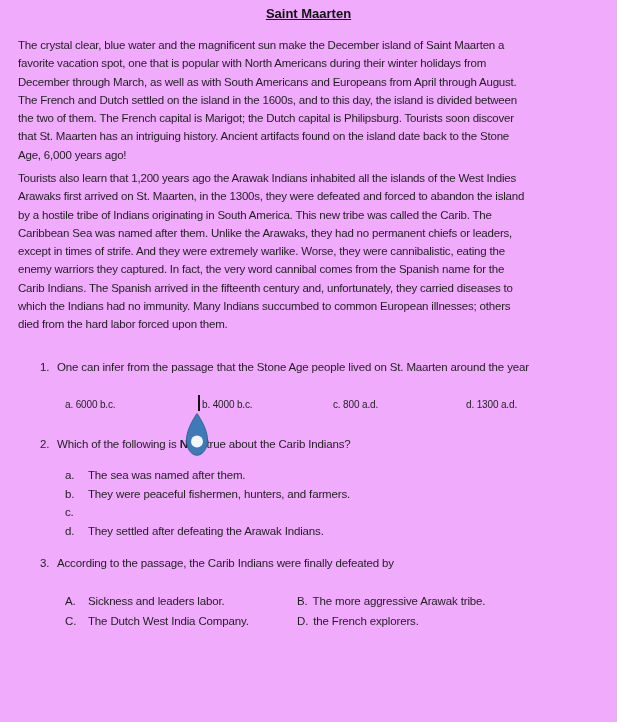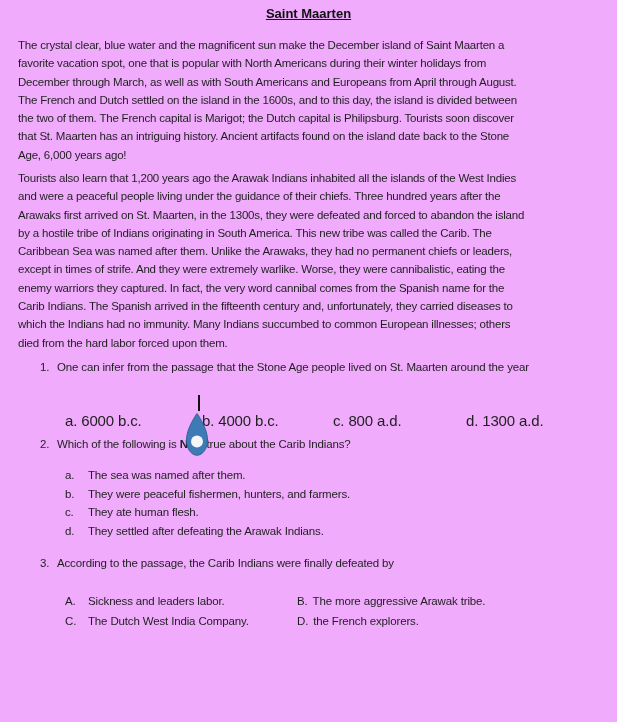--- a/index.html
+++ b/index.html
@@ -22,21 +22,21 @@
     letter-spacing:-0.2px;white-space:nowrap;
   }
   #p1{top:36px;}
   #p2{top:169px;}
   .q-row{position:absolute;left:0;width:617px;height:18px;line-height:18px;font-size:11.5px;letter-spacing:-0.15px;white-space:nowrap;}
   .q-num{position:absolute;left:40px;}
   .q-text{position:absolute;left:57px;}
   #q1{top:358px;}
   #q2{top:435px;}
   #q3{top:554px;}
-  .q1-options{position:absolute;top:412px;left:65px;width:540px;height:18px;font-size:15px;line-height:18px;letter-spacing:-0.15px;}
+  .q1-options{position:absolute;top:396px;left:65px;width:540px;height:18px;font-size:10px;line-height:18px;letter-spacing:-0.15px;}
   .q1-options .opt{position:absolute;white-space:nowrap;}
   .q1-opt-a{left:0px;}
   .q1-opt-b{left:137px;}
   .q1-opt-c{left:268px;}
   .q1-opt-d{left:401px;}
   .q2-options{position:absolute;top:466px;left:0;width:617px;font-size:11.5px;letter-spacing:-0.15px;}
   .q2-options .opt-row{position:relative;height:18.7px;line-height:18.7px;white-space:nowrap;}
   .opt-marker{position:absolute;left:65px;}
   .opt-text{position:absolute;left:88px;}
   .q3-options{position:absolute;top:591px;left:0;width:617px;font-size:11.5px;letter-spacing:-0.15px;}
@@ -65,21 +65,20 @@
       <div class="line">favorite vacation spot, one that is popular with North Americans during their winter holidays from</div>
       <div class="line">December through March, as well as with South Americans and Europeans from April through August.</div>
       <div class="line">The French and Dutch settled on the island in the 1600s, and to this day, the island is divided between</div>
       <div class="line">the two of them. The French capital is Marigot; the Dutch capital is Philipsburg. Tourists soon discover</div>
       <div class="line">that St. Maarten has an intriguing history. Ancient artifacts found on the island date back to the Stone</div>
       <div class="line">Age, 6,000 years ago!</div>
     </div>
 
   <div id="p2" class="passage">
       <div class="line">Tourists also learn that 1,200 years ago the Arawak Indians inhabited all the islands of the West Indies</div>
-      <div class="line">and were a peaceful people living under the guidance of their chiefs. Three hundred years after the</div>
       <div class="line">Arawaks first arrived on St. Maarten, in the 1300s, they were defeated and forced to abandon the island</div>
       <div class="line">by a hostile tribe of Indians originating in South America. This new tribe was called the Carib. The</div>
       <div class="line">Caribbean Sea was named after them. Unlike the Arawaks, they had no permanent chiefs or leaders,</div>
       <div class="line">except in times of strife. And they were extremely warlike. Worse, they were cannibalistic, eating the</div>
       <div class="line">enemy warriors they captured. In fact, the very word cannibal comes from the Spanish name for the</div>
       <div class="line">Carib Indians. The Spanish arrived in the fifteenth century and, unfortunately, they carried diseases to</div>
       <div class="line">which the Indians had no immunity. Many Indians succumbed to common European illnesses; others</div>
       <div class="line">died from the hard labor forced upon them.</div>
     </div>
 
@@ -110,21 +109,20 @@
     <div class="opt-row">
       <span class="opt-marker">a.</span>
       <span class="opt-text">The sea was named after them.</span>
     </div>
     <div class="opt-row">
       <span class="opt-marker">b.</span>
       <span class="opt-text">They were peaceful fishermen, hunters, and farmers.</span>
     </div>
     <div class="opt-row">
       <span class="opt-marker">c.</span>
-      <span class="opt-text">They ate human flesh.</span>
     </div>
     <div class="opt-row">
       <span class="opt-marker">d.</span>
       <span class="opt-text">They settled after defeating the Arawak Indians.</span>
     </div>
   </div>
 
   <div id="q3" class="q-row">
     <span class="q-num">3.</span>
     <span class="q-text">According to the passage, the Carib Indians were finally defeated by</span>

